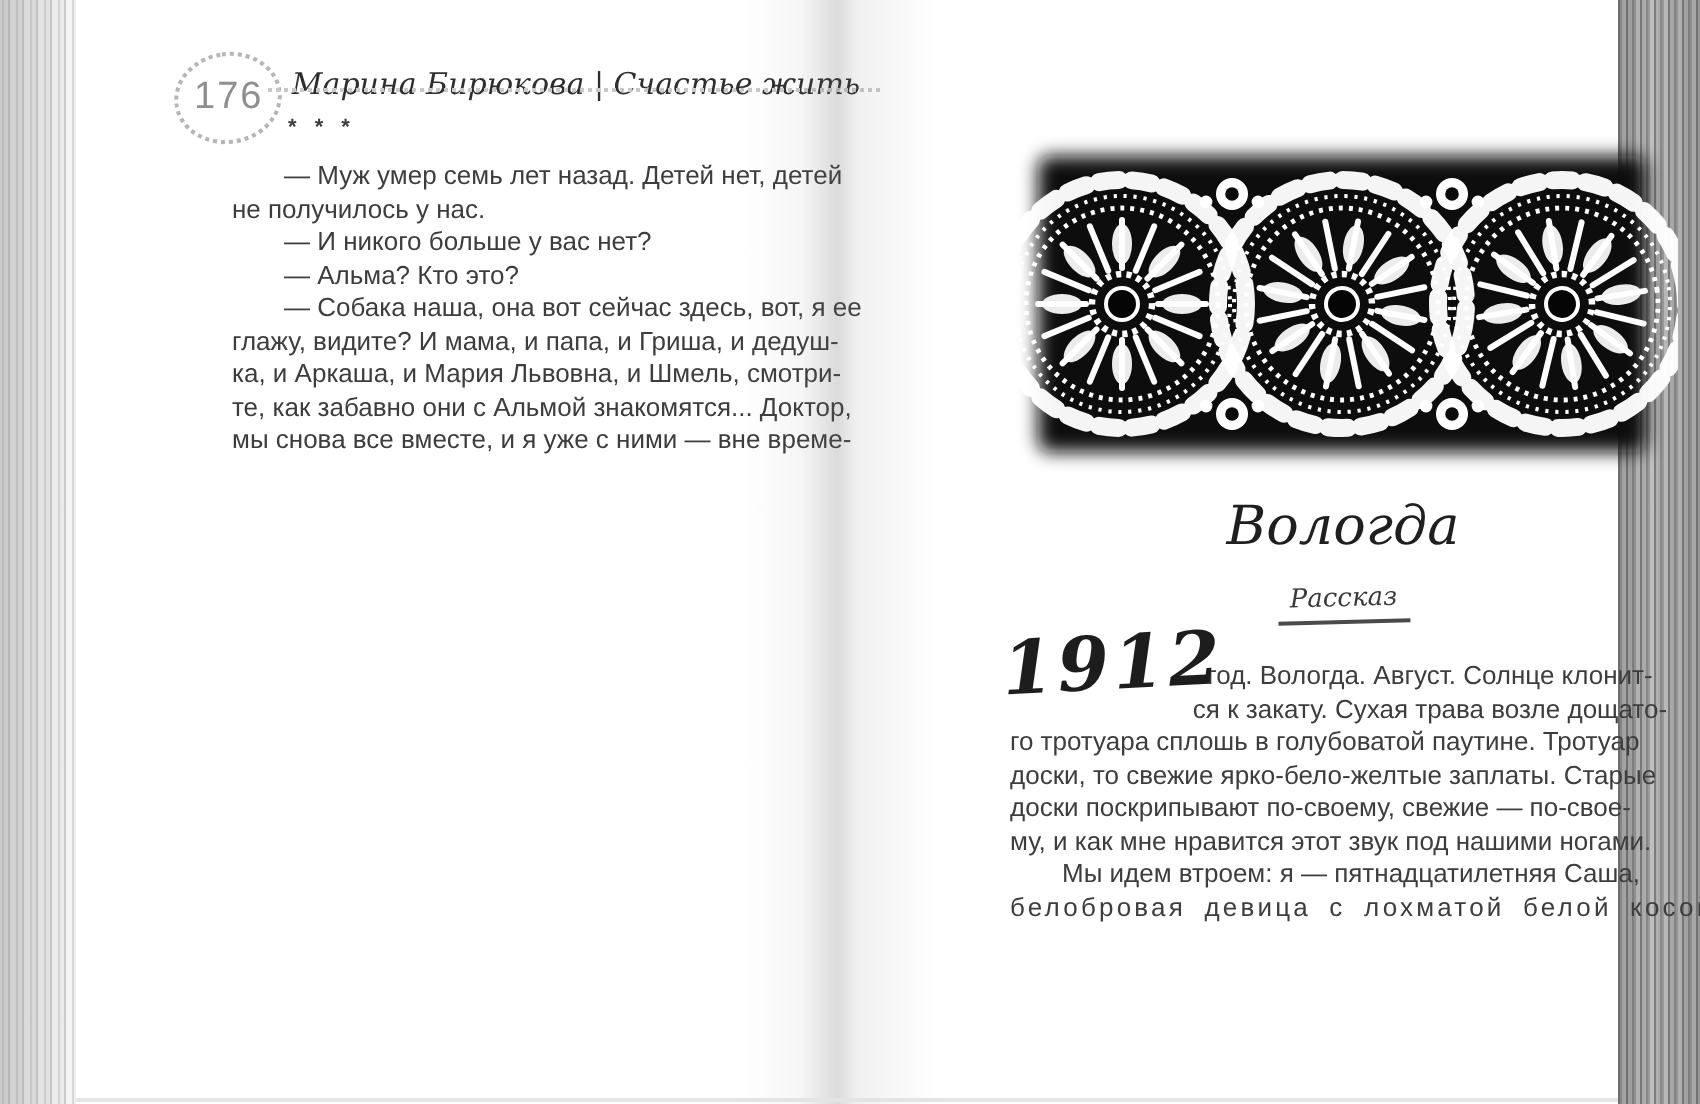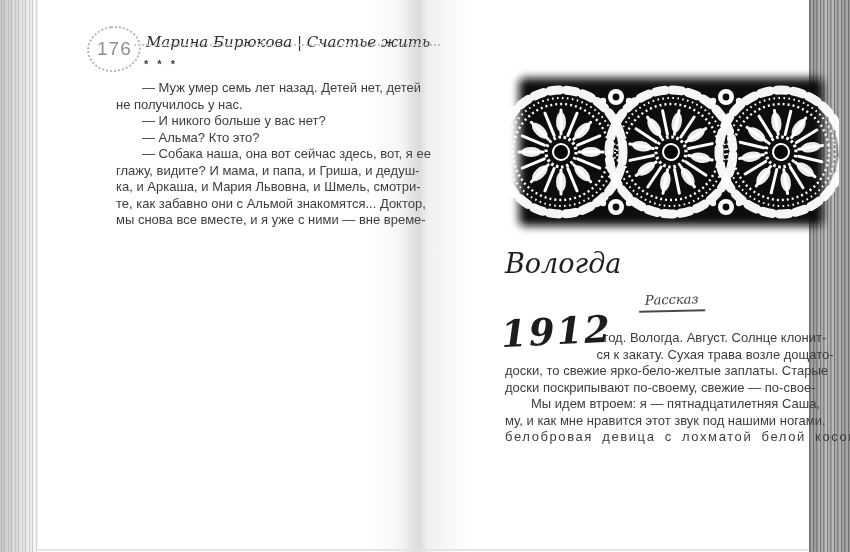--- a/index.html
+++ b/index.html
@@ -35,21 +35,21 @@
   .textcol .line{white-space:nowrap;}
   .left-col{left:78px;top:80px;width:326px;}
   .right-col{left:467px;top:330px;width:336px;}
   .line.ind{padding-left:26px;}
   .line.drop{padding-left:84px;text-align:center;}
   .line.just{letter-spacing:1.6px;word-spacing:4px;}
   .dropcap-year{position:absolute;left:-4px;top:-6px;width:86px;
     font-family:"DejaVu Serif",serif;font-style:italic;font-weight:bold;font-size:37px;
     letter-spacing:2px;color:#1d1d1d;transform:rotate(-3deg);}
   
-  .story-title{position:absolute;left:467px;top:248px;width:333px;
+  .story-title{position:absolute;left:467px;top:248px;width:333px;text-align:center;
     font-family:"DejaVu Serif",serif;font-style:italic;font-size:27px;color:#1f1f1f;}
   .story-subtitle-wrap{position:absolute;left:467px;top:290px;width:333px;text-align:center;}
   .story-subtitle{display:inline-block;font-family:"DejaVu Serif",serif;font-style:italic;
     font-size:13px;color:#3a3a3a;border-bottom:2px solid #4a4a4a;padding:0 6px 3px;
     transform:rotate(-1.5deg);}
   
   .lace{position:absolute;left:465px;top:64px;width:336px;height:176px;}
   .lace svg{display:block;width:100%;height:100%;}
 </style>
 </head>
@@ -147,24 +147,25 @@
 
       <div class="story-title">Вологда</div>
       <div class="story-subtitle-wrap">
         <span class="story-subtitle">Рассказ</span>
       </div>
 
       <div class="textcol right-col">
         <div class="dropcap-year">1912</div>
         <div class="line drop">год. Вологда. Август. Солнце клонит-</div>
         <div class="line drop">ся к закату. Сухая трава возле дощато-</div>
+        <div class="line">го тротуара сплошь в голубоватой паутине. Тротуар</div>
         <div class="line">доски, то свежие ярко-бело-желтые заплаты. Старые</div>
         <div class="line">доски поскрипывают по-своему, свежие — по-свое-</div>
+        <div class="line">му, и как мне нравится этот звук под нашими ногами.</div>
         <div class="line ind">Мы идем втроем: я — пятнадцатилетняя Саша,</div>
-        <div class="line">му, и как мне нравится этот звук под нашими ногами.</div>
         <div class="line just">белобровая девица с лохматой белой косой</div>
       </div>
     </div>
 
   </div>
 
   <div class="gutter"></div>
   <div class="bottom-edge"></div>
 </div>
 

